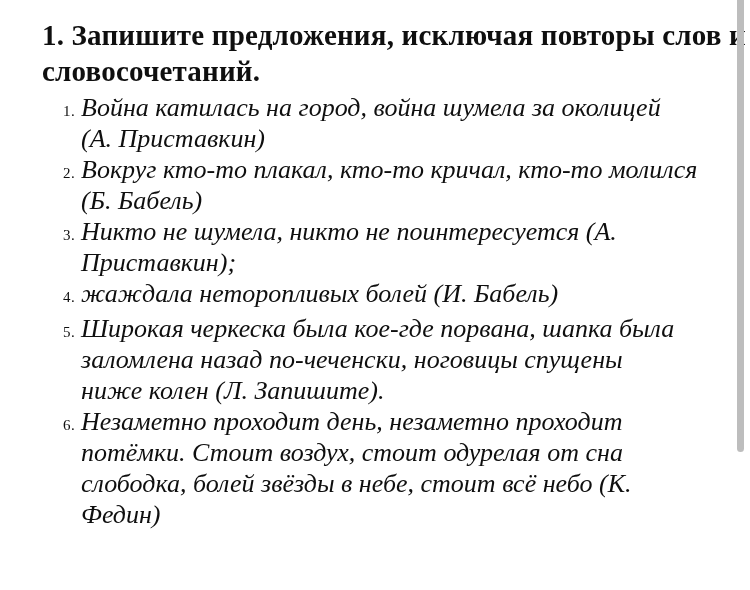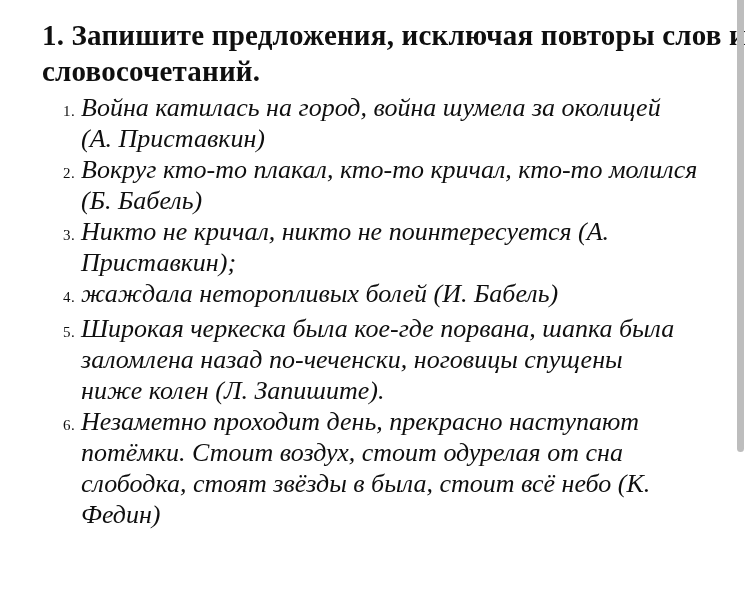--- a/index.html
+++ b/index.html
@@ -85,21 +85,21 @@
       <span class="num">2.</span>
       <span class="text">
         <div class="ln">Вокруг кто-то плакал, кто-то кричал, кто-то молился</div>
         <div class="ln">(Б. Бабель)</div>
       </span>
     </div>
 
     <div class="item">
       <span class="num">3.</span>
       <span class="text">
-        <div class="ln">Никто не кричал, никто не поинтересуется (А.</div>
+        <div class="ln">Никто не шумела, никто не поинтересуется (А.</div>
         <div class="ln">Приставкин);</div>
       </span>
     </div>
 
     <div class="item">
       <span class="num">4.</span>
       <span class="text">
         <div class="ln">жаждала неторопливых болей (И. Бабель)</div>
       </span>
     </div>
@@ -109,23 +109,23 @@
       <span class="text">
         <div class="ln">Широкая черкеска была кое-где порвана, шапка была</div>
         <div class="ln">заломлена назад по-чеченски, ноговицы спущены</div>
         <div class="ln">ниже колен (Л. Запишите).</div>
       </span>
     </div>
 
     <div class="item">
       <span class="num">6.</span>
       <span class="text">
-        <div class="ln">Незаметно проходит день, прекрасно наступают</div>
+        <div class="ln">Незаметно проходит день, незаметно проходит</div>
         <div class="ln">потёмки. Стоит воздух, стоит одурелая от сна</div>
-        <div class="ln">слободка, стоят звёзды в была, стоит всё небо (К.</div>
+        <div class="ln">слободка, болей звёзды в небе, стоит всё небо (К.</div>
         <div class="ln">Федин)</div>
       </span>
     </div>
 
   </div>
 </div>
 
 <div class="scrollbar-thumb"></div>
 
 </body></html>

